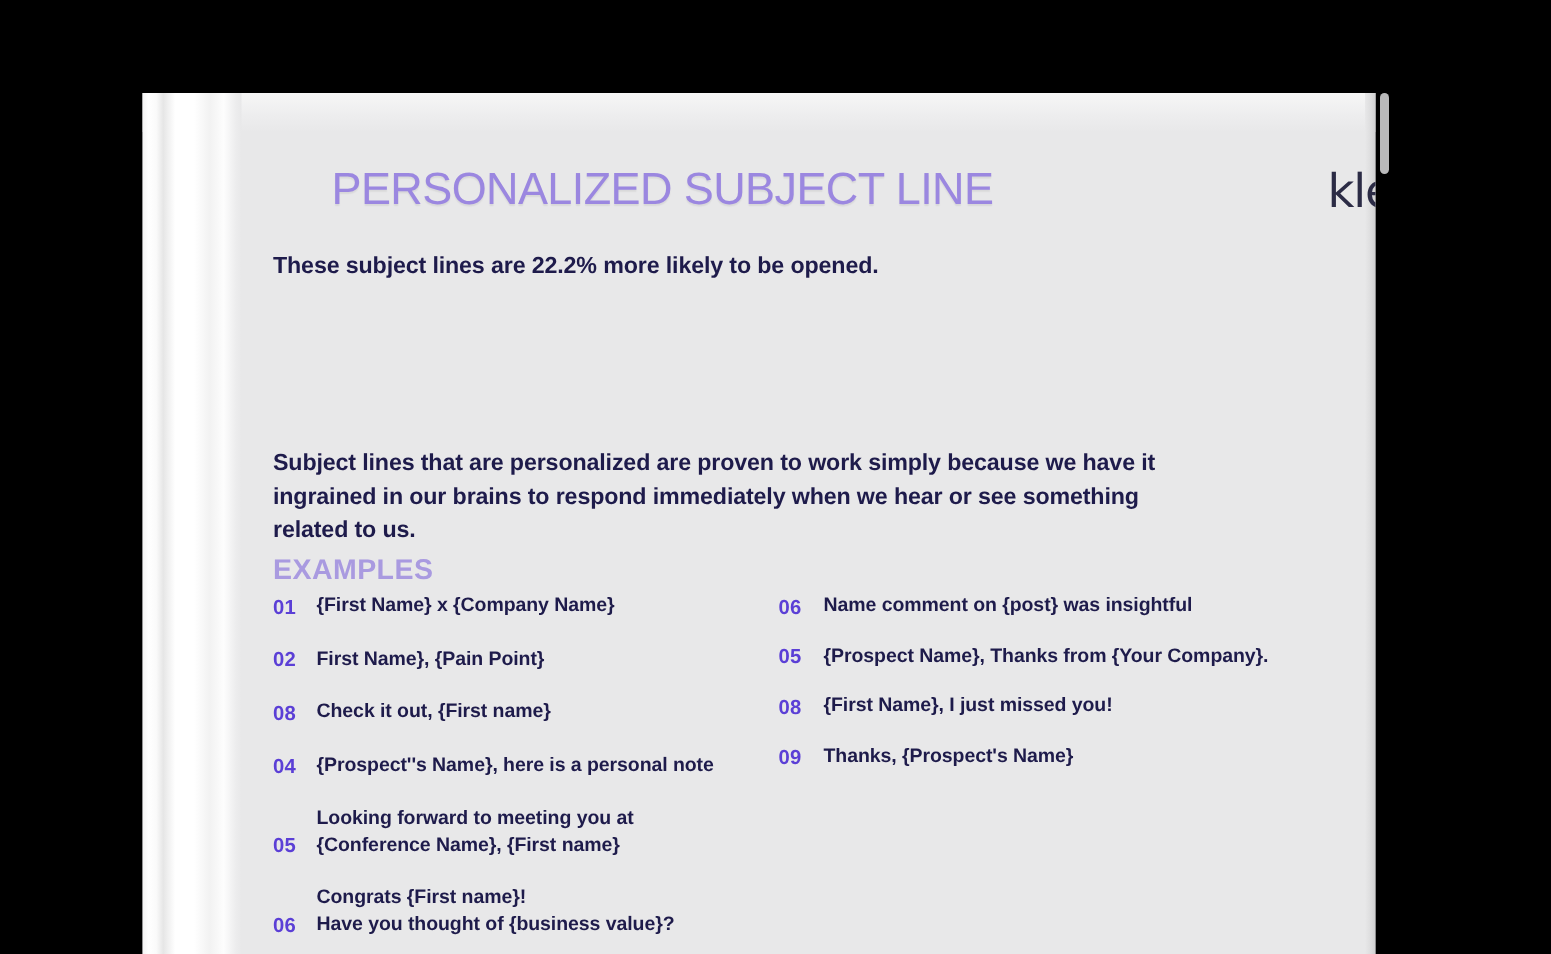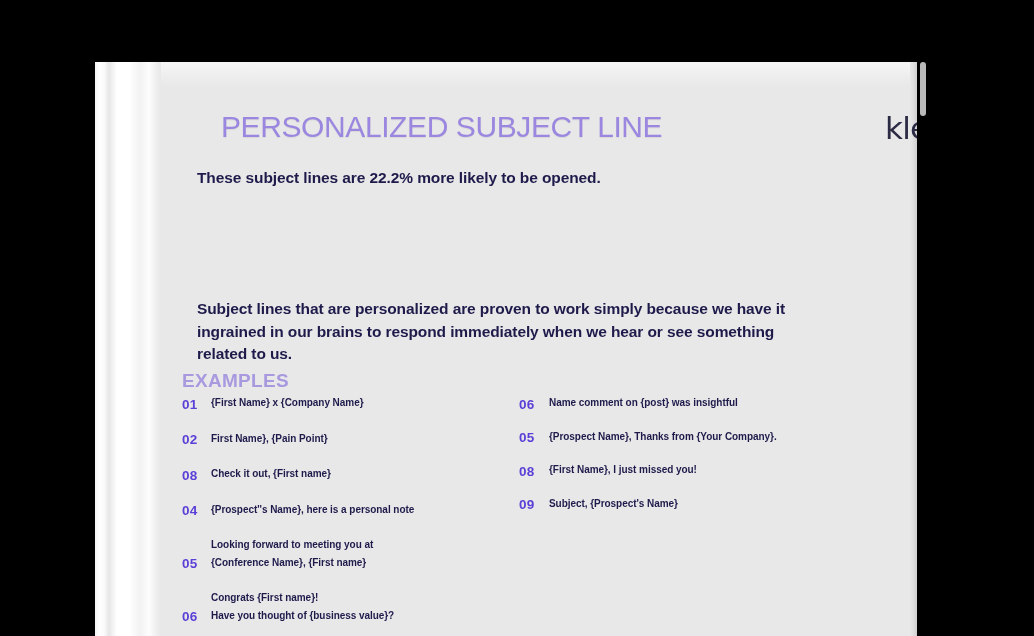--- a/index.html
+++ b/index.html
@@ -116,21 +116,21 @@
     top: 6px;
     font-family: "DejaVu Sans", sans-serif;
     font-size: 31px;
     font-weight: 400;
     letter-spacing: -0.8px;
     color: #2b2b45;
   }
 
   .para {
     position: absolute;
-    left: 15px;
+    left: 0;
     font-size: 15.5px;
     line-height: 22.5px;
     font-weight: 700;
     color: #1e1b4b;
     width: 615px;
     letter-spacing: -0.1px;
   }
   #para-1 { top: 105px; }
   #para-2 { top: 141px; }
   #para-3 { top: 199px; margin-top: 37px; }
@@ -163,21 +163,21 @@
     flex: 0 0 auto;
     width: 29px;
     font-size: 13.5px;
     font-weight: 700;
     color: #5b3fd6;
     letter-spacing: 0.2px;
     padding-top: 1px;
   }
   .example-text {
     flex: 1 1 auto;
-    font-size: 10px;
+    font-size: 13px;
     line-height: 17.5px;
     font-weight: 700;
     color: #1e1b4b;
     letter-spacing: -0.05px;
     white-space: pre-line;
   }
   #col-right .example-num { width: 30px; }
   #col-right .example-item { margin-bottom: 16px; }
 </style>
 </head>
@@ -239,20 +239,20 @@
         <div class="example-item">
           <div class="example-num">05</div>
           <div class="example-text">{Prospect Name}, Thanks from {Your Company}.</div>
         </div>
         <div class="example-item">
           <div class="example-num">08</div>
           <div class="example-text">{First Name}, I just missed you!</div>
         </div>
         <div class="example-item">
           <div class="example-num">09</div>
-          <div class="example-text">Subject, {Prospect's Name}</div>
+          <div class="example-text">Thanks, {Prospect's Name}</div>
         </div>
       </div>
 
   </div>
 </div>
 
 <div id="page-scrollbar"></div>
 
 </body></html>

